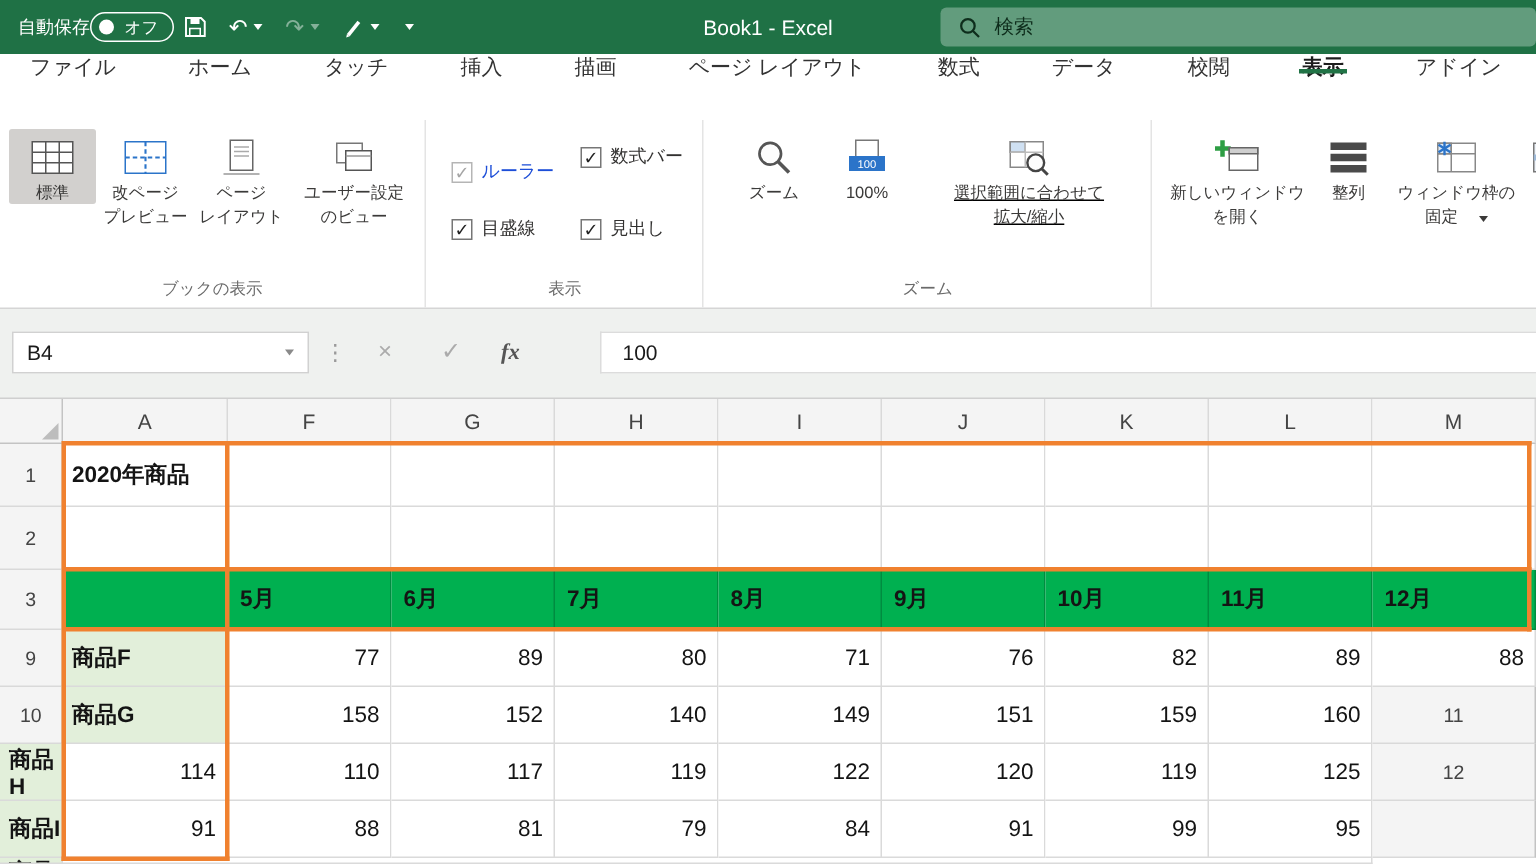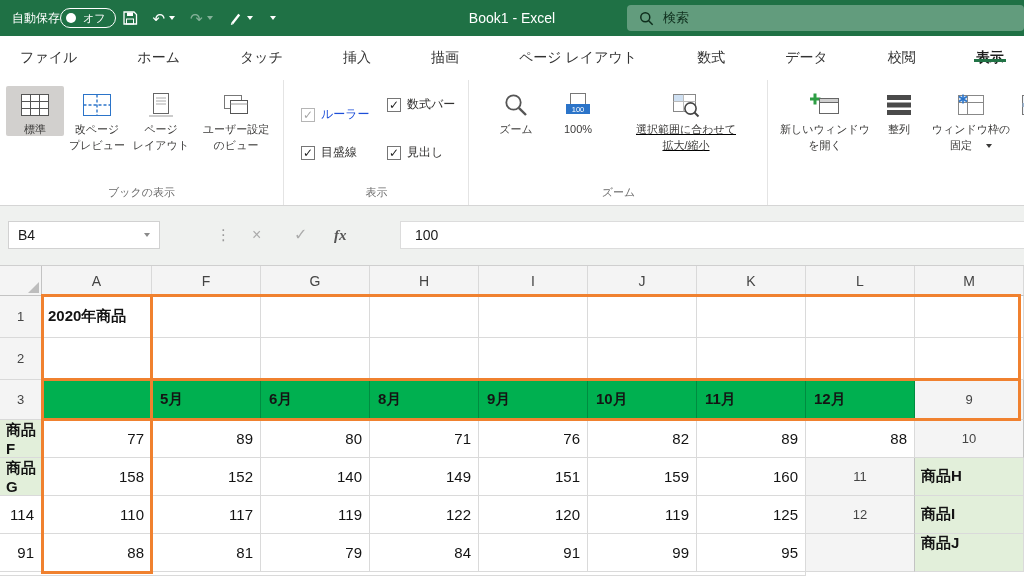--- a/index.html
+++ b/index.html
@@ -21,21 +21,21 @@
   .caret{display:inline-block;width:0;height:0;border-left:3.5px solid transparent;
          border-right:3.5px solid transparent;border-top:4px solid currentColor;margin-left:2px;}
   .doc-title{position:absolute;left:50%;transform:translateX(-50%);font-size:14px;white-space:nowrap;}
   .searchbox{position:absolute;left:627px;top:5px;width:397px;height:26px;border-radius:4px;
              background:rgba(255,255,255,.30);display:flex;align-items:center;gap:9px;
              padding:0 12px;color:#0e2d1c;}
   .searchbox .search-text{font-size:13px;}
 
   
   .tabrow{position:absolute;left:0;top:36px;width:1024px;height:44px;background:#fff;
-          display:flex;align-items:center;gap:56px;padding-left:18px;overflow:hidden;}
+          display:flex;align-items:flex-start;gap:44px;padding-left:18px;overflow:hidden;}
   .tab{position:relative;display:flex;align-items:center;font-size:14px;color:#333;
        white-space:nowrap;padding:0 2px;cursor:default;}
   .tab.selected{color:#1d1d1d;font-weight:bold;}
   .tab.selected::after{content:"";position:absolute;left:0;right:0;bottom:5px;height:3px;background:#217346;}
 
   
   .ribbon{position:absolute;left:0;top:80px;width:1024px;height:126px;background:#fff;
           border-bottom:1px solid #d5d5d5;}
   .group{position:absolute;top:0;bottom:0;border-right:1px solid #e4e4e4;}
   .group-label{position:absolute;bottom:5px;left:0;right:0;text-align:center;
@@ -51,21 +51,21 @@
   .chk{position:absolute;display:flex;align-items:center;gap:6px;font-size:12px;color:#323130;cursor:default;}
   .chk .box{position:relative;width:14px;height:14px;background:#fff;border:1px solid #767676;}
   .chk .box::after{content:"✓";position:absolute;left:1px;top:-1px;font-size:12px;font-weight:bold;color:#222;}
   .chk.disabled{color:#1d4ed8;}
   .chk.disabled .box{border-color:#b5b5b5;}
   .chk.disabled .box::after{color:#a5a5a5;}
 
   
   .fstrip{position:absolute;left:0;top:206px;width:1024px;height:60px;background:#eff1ef;
           border-bottom:1px solid #cfcfcf;}
-  .namebox{position:absolute;left:8px;top:15px;width:152px;height:28px;background:#fff;
+  .namebox{position:absolute;left:8px;top:15px;width:198px;height:28px;background:#fff;
            border:1px solid #d1d1d1;display:flex;align-items:center;padding:0 9px;
            font-size:14px;color:#1a1a1a;}
   .namebox .caret{margin-left:auto;color:#8a8a8a;}
   .fdots{position:absolute;left:216px;top:20px;color:#9a9a9a;font-size:15px;}
   .fbtn{position:absolute;top:19px;font-size:16px;line-height:20px;color:#ababab;}
   .fbtn.fx{color:#555;font-style:italic;font-family:"Liberation Serif","DejaVu Serif",serif;
            font-size:15px;font-weight:bold;}
   .ffield{position:absolute;left:400px;top:15px;right:0;height:28px;background:#fff;
           border:1px solid #dcdcdc;border-right:none;display:flex;align-items:center;
           padding-left:14px;font-size:14px;color:#1a1a1a;}
@@ -372,20 +372,21 @@
     <div class="cell"></div>
     <div class="cell"></div>
     <div class="cell"></div>
     <div class="cell"></div>
     <div class="cell"></div>
 
     <div class="rownum">3</div>
     <div class="cell month"></div>
     <div class="cell month">5月</div>
     <div class="cell month">6月</div>
+    <div class="cell month">7月</div>
     <div class="cell month">8月</div>
     <div class="cell month">9月</div>
     <div class="cell month">10月</div>
     <div class="cell month">11月</div>
     <div class="cell month">12月</div>
 
     <div class="rownum">9</div>
     <div class="cell label">商品F</div>
     <div class="cell num">77</div>
     <div class="cell num">89</div>

